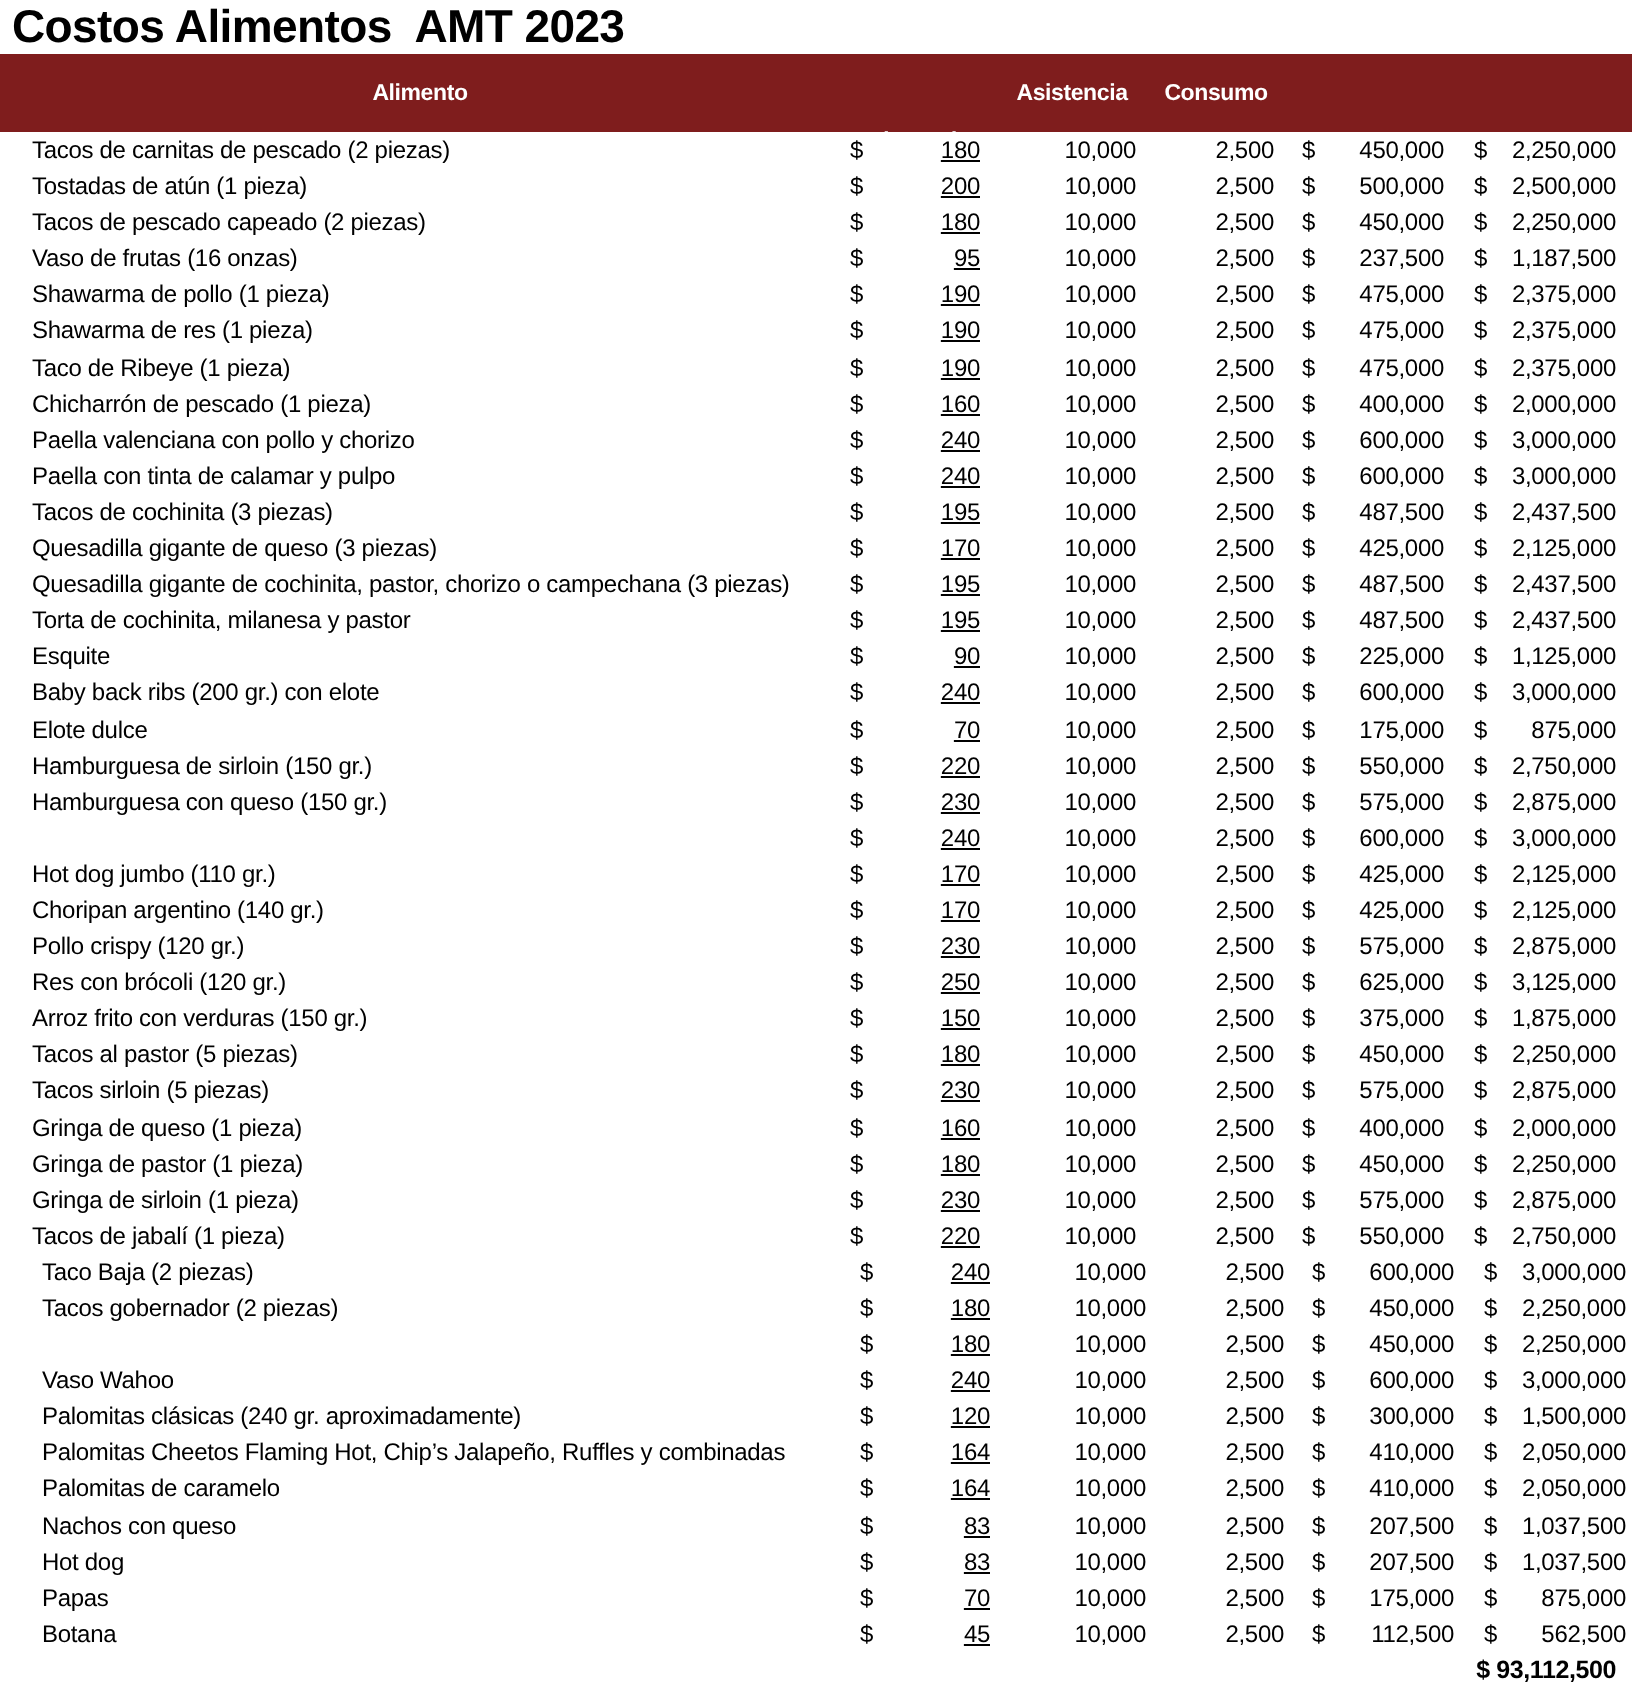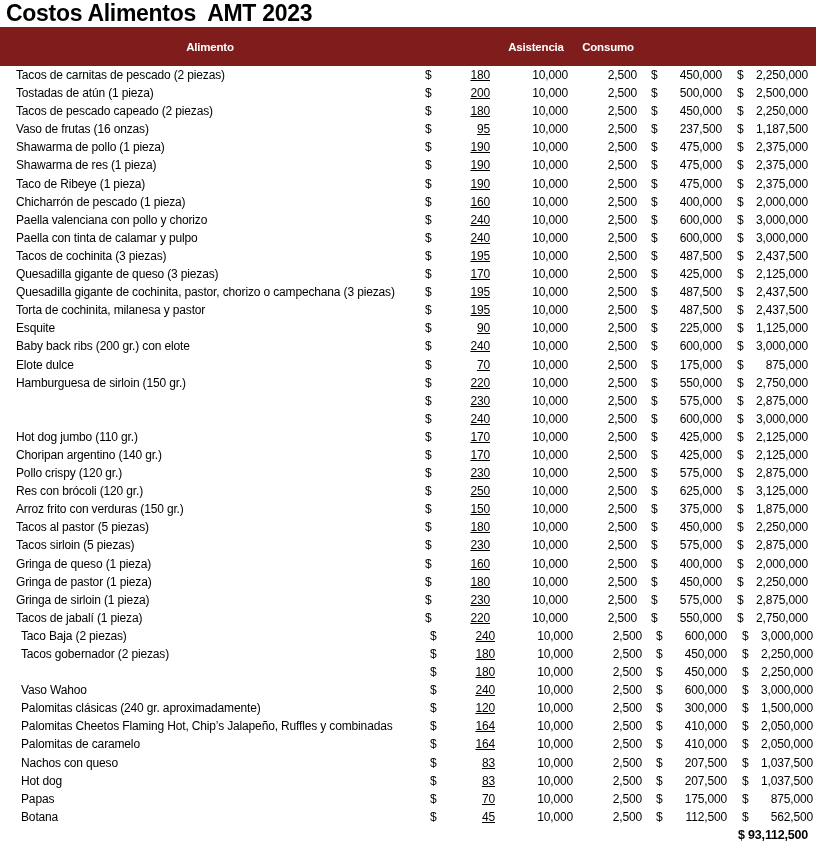--- a/index.html
+++ b/index.html
@@ -251,20 +251,21 @@
       <span class="c d1">$</span>
       <span class="c cost">220</span>
       <span class="c asis">10,000</span>
       <span class="c cons">2,500</span>
       <span class="c d2">$</span>
       <span class="c amc">550,000</span>
       <span class="c d3">$</span>
       <span class="c cinco">2,750,000</span>
     </div>
     <div class="row">
+      <span class="c name">Hamburguesa con queso (150 gr.)</span>
       <span class="c d1">$</span>
       <span class="c cost">230</span>
       <span class="c asis">10,000</span>
       <span class="c cons">2,500</span>
       <span class="c d2">$</span>
       <span class="c amc">575,000</span>
       <span class="c d3">$</span>
       <span class="c cinco">2,875,000</span>
     </div>
     <div class="row">

